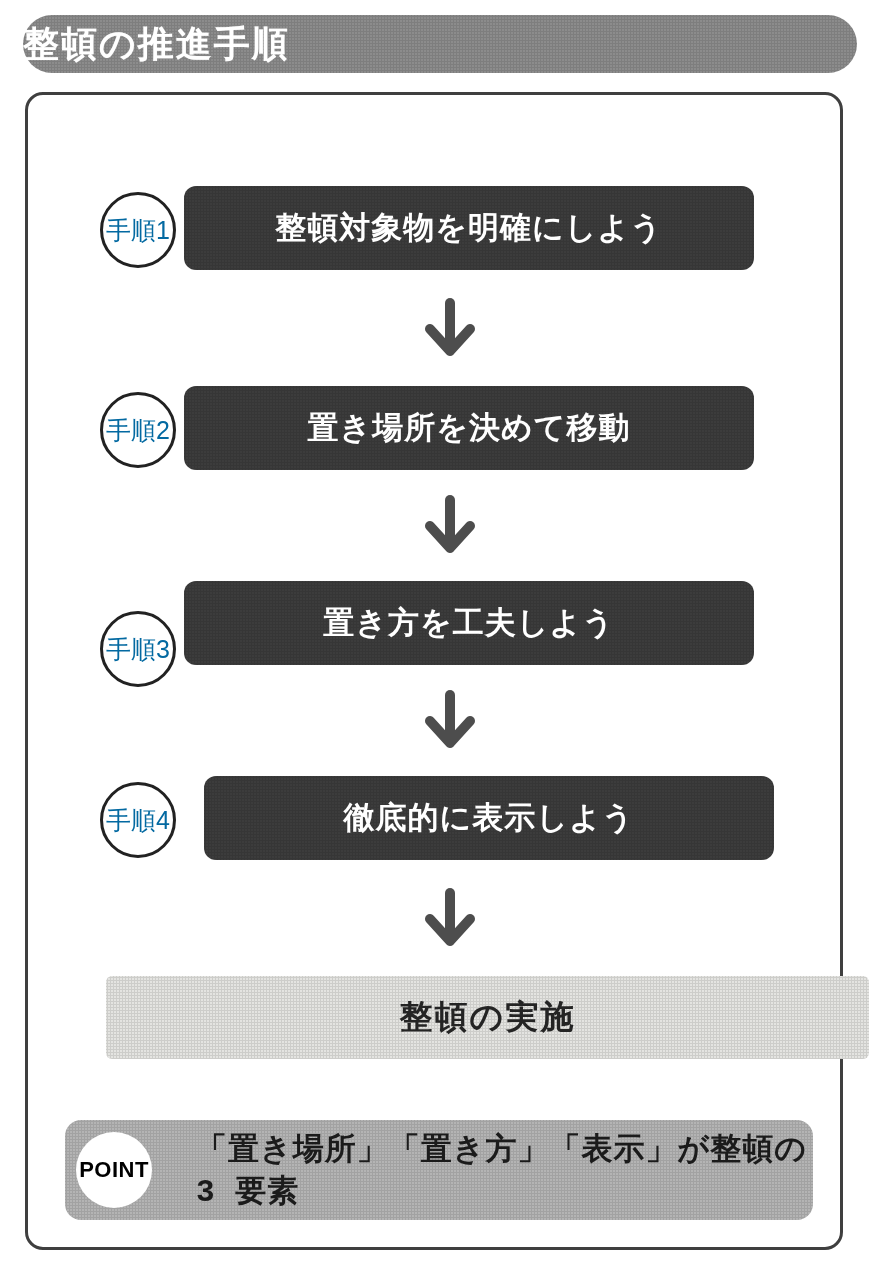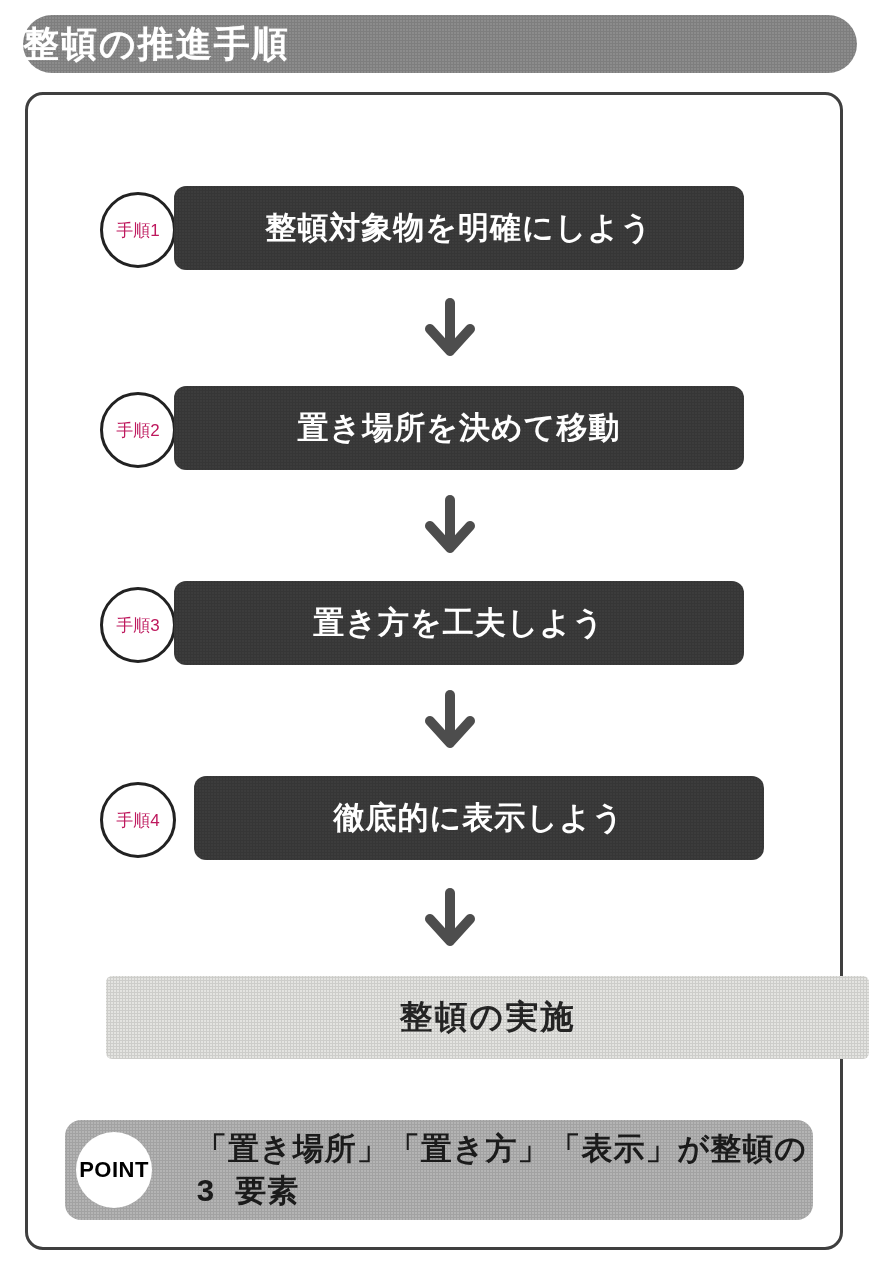--- a/index.html
+++ b/index.html
@@ -51,42 +51,42 @@
   .step-circle{
     position:absolute;
     left:72px;
     width:76px; height:76px;
     border:3px solid #222222;
     border-radius:50%;
     background:#ffffff;
     display:flex; align-items:center; justify-content:center;
   }
   .step-circle span{
-    font-size:17px;
-    color:#be185d;
+    font-size:25px;
+    color:#0369a1;
     letter-spacing:0px;
     white-space:nowrap;
   }
   .step-box{
     position:absolute;
-    left:146px;
+    left:156px;
     width:570px; height:84px;
     background-color:var(--step-box);
     border-radius:12px;
     display:flex; align-items:center; justify-content:center;
   }
   .step-box span{
     color:#ffffff;
     font-size:31px;
     font-weight:bold;
     letter-spacing:1px;
   }
   .s1c{top:97px;} .s1b{top:91px;}
   .s2c{top:297px;} .s2b{top:291px;}
-  .s3c{top:492px;} .s3b{top:486px;}
+  .s3c{top:516px;} .s3b{top:486px;}
   .s4c{top:687px;} .s4b{top:681px;margin-left:20px;}
   
   .arrow{
     position:absolute;
     left:392px;
     width:60px; height:60px;
   }
   .a1{top:203px;} .a2{top:400px;} .a3{top:595px;} .a4{top:793px;}
   
   .result-box{

